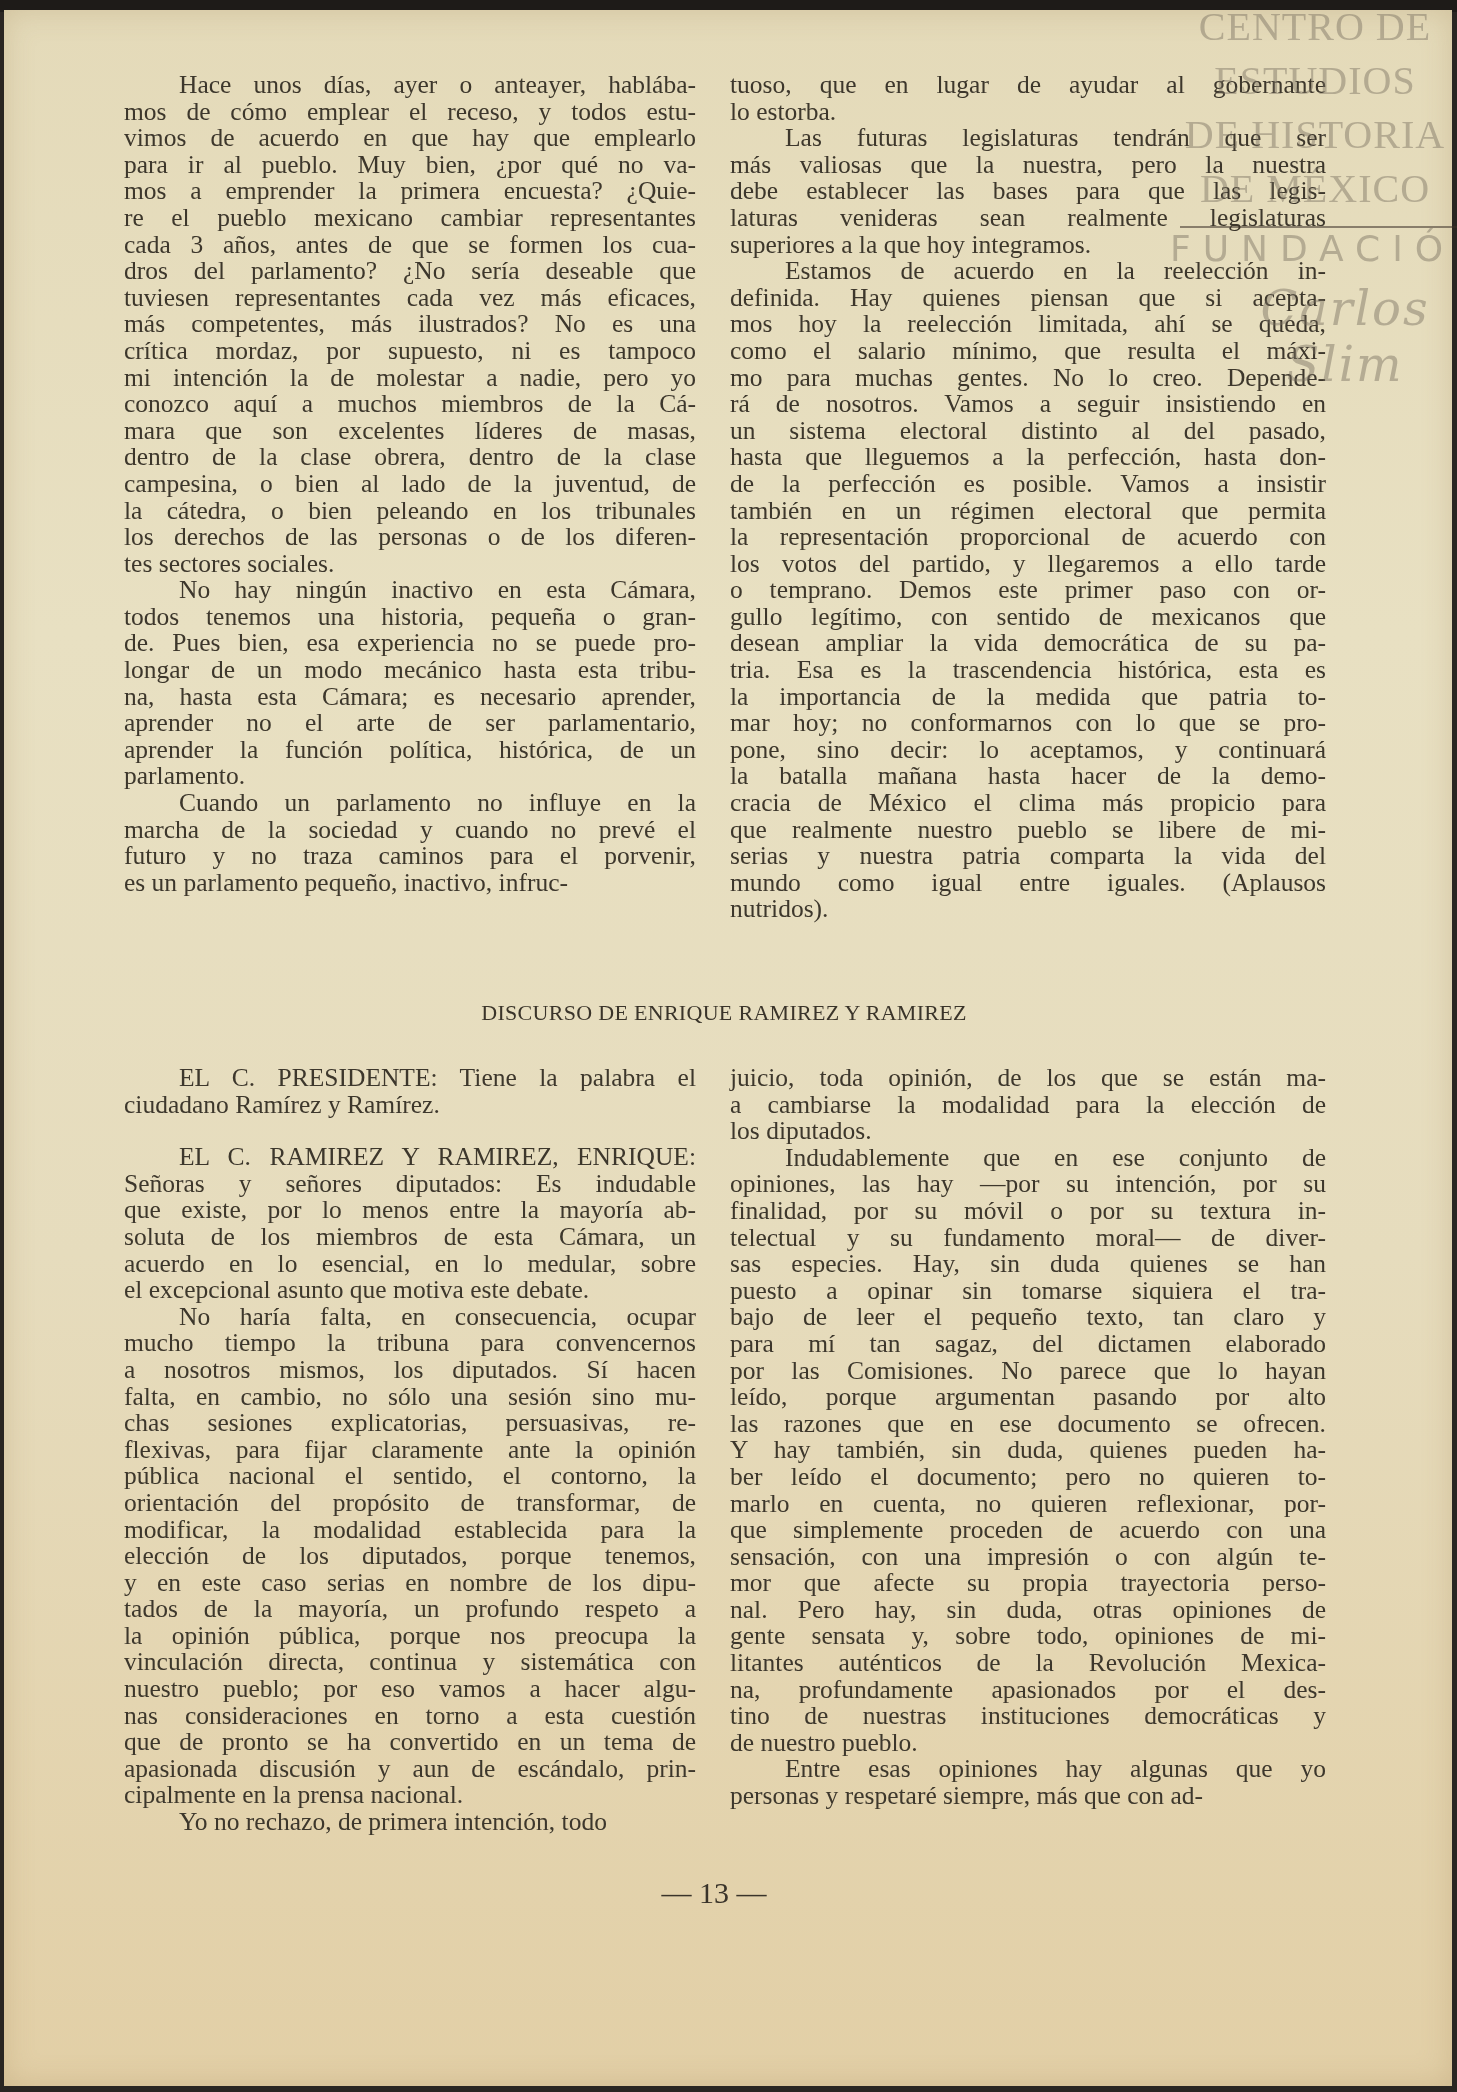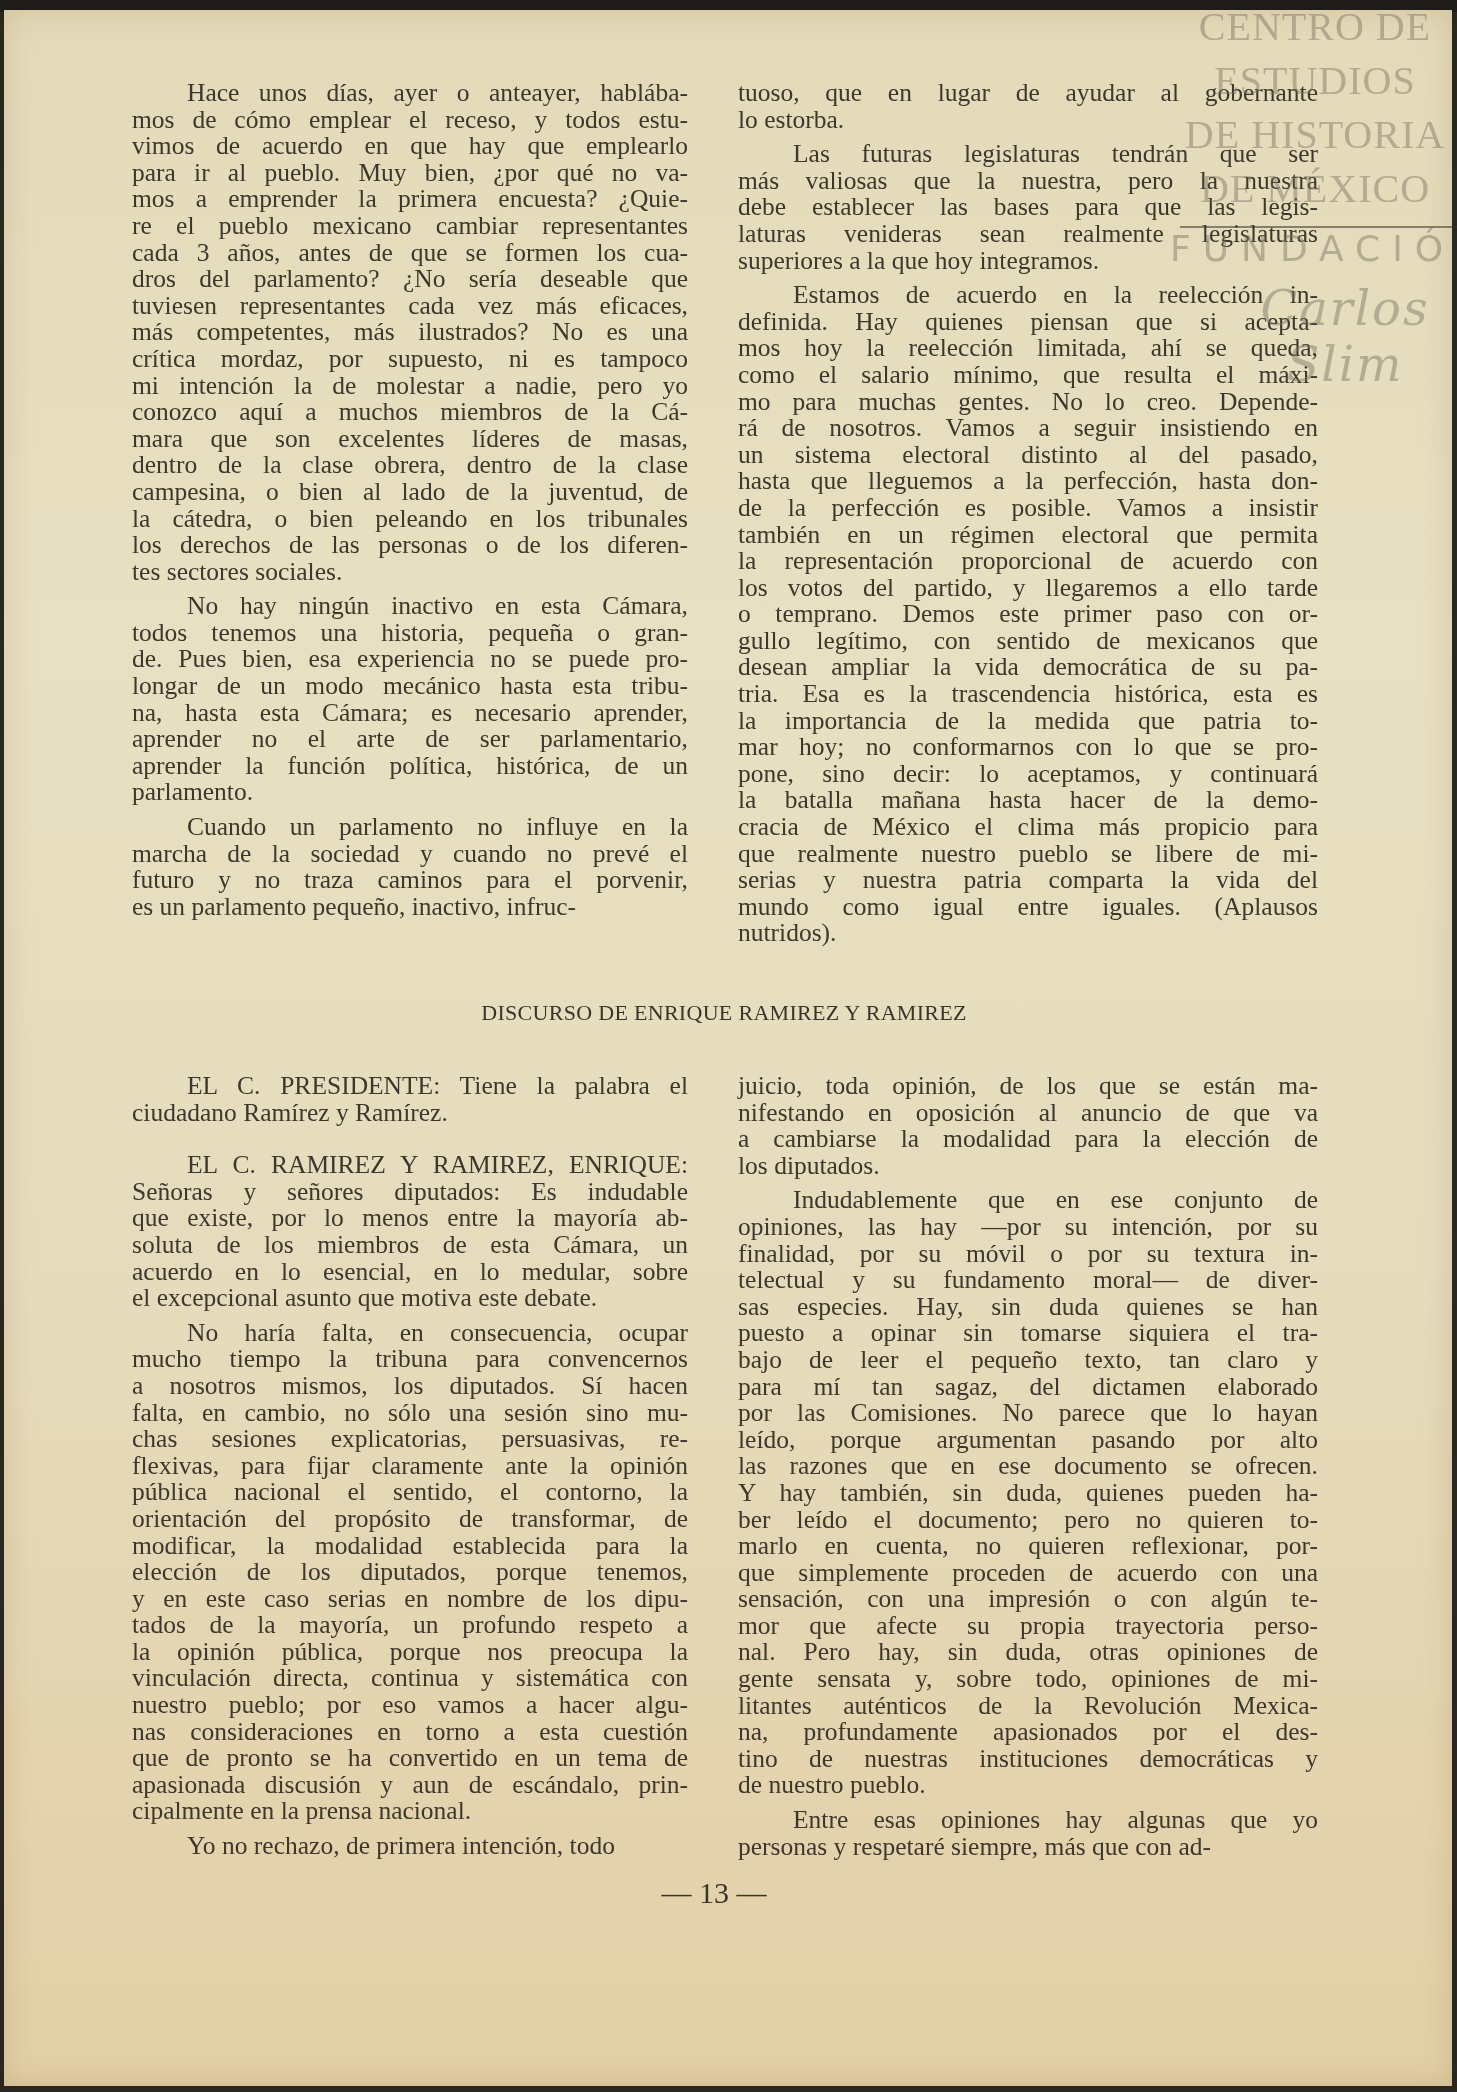--- a/index.html
+++ b/index.html
@@ -14,21 +14,21 @@
   }
   .page {
     position: absolute; left: 4px; top: 10px; width: 1448px; height: 2076px;
     background: linear-gradient(180deg, #e4dab9 0%, #e8e0c2 30%, #e6dcbd 60%, #e2cfa6 100%);
     box-shadow: inset 0 0 30px rgba(150,120,70,0.25);
   }
   .col {
     position: absolute; color: #3d372c;
     font-size: 25.5px; line-height: 26.6px; text-align: justify;
   }
-  .col p { margin: 8px; }
+  .col p { margin: 0; }
   .col p.gap { margin-top: 26px; }
   .line { display: block; text-align: justify; text-align-last: justify; white-space: nowrap; }
   .line.last { text-align-last: left; }
   .c1 { left: 120px; top: 62px; width: 572px; }
   .c2 { left: 726px; top: 62px; width: 596px; }
   .c3 { left: 120px; top: 1055px; width: 572px; }
   .c4 { left: 726px; top: 1055px; width: 596px; }
   .heading {
     position: absolute; left: 320px; top: 990px; width: 800px;
     font-size: 22px; letter-spacing: 0.3px; color: #3a342a;
@@ -171,21 +171,20 @@
         <span class="line">apasionada discusión y aun de escándalo, prin-</span>
         <span class="line last">cipalmente en la prensa nacional.</span>
       </p>
       <p>
         <span class="line last" style="padding-left: 55px;">Yo no rechazo, de primera intención, todo</span>
       </p>
     </div>
   <div class="col c4">
       <p>
         <span class="line">juicio, toda opinión, de los que se están ma-</span>
-        <span class="line">nifestando en oposición al anuncio de que va</span>
         <span class="line">a cambiarse la modalidad para la elección de</span>
         <span class="line last">los diputados.</span>
       </p>
       <p>
         <span class="line" style="padding-left: 55px;">Indudablemente que en ese conjunto de</span>
         <span class="line">opiniones, las hay —por su intención, por su</span>
         <span class="line">finalidad, por su móvil o por su textura in-</span>
         <span class="line">telectual y su fundamento moral— de diver-</span>
         <span class="line">sas especies. Hay, sin duda quienes se han</span>
         <span class="line">puesto a opinar sin tomarse siquiera el tra-</span>

